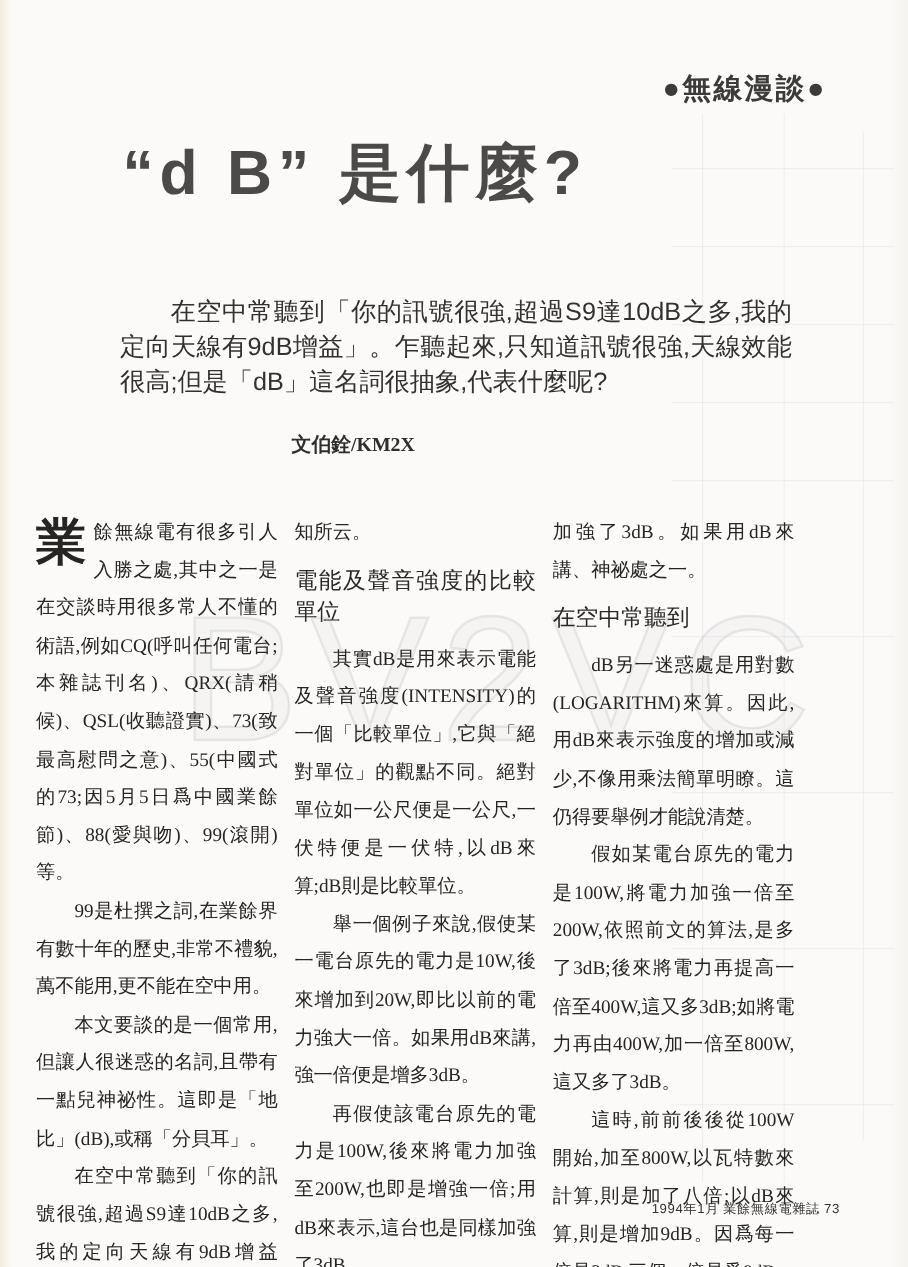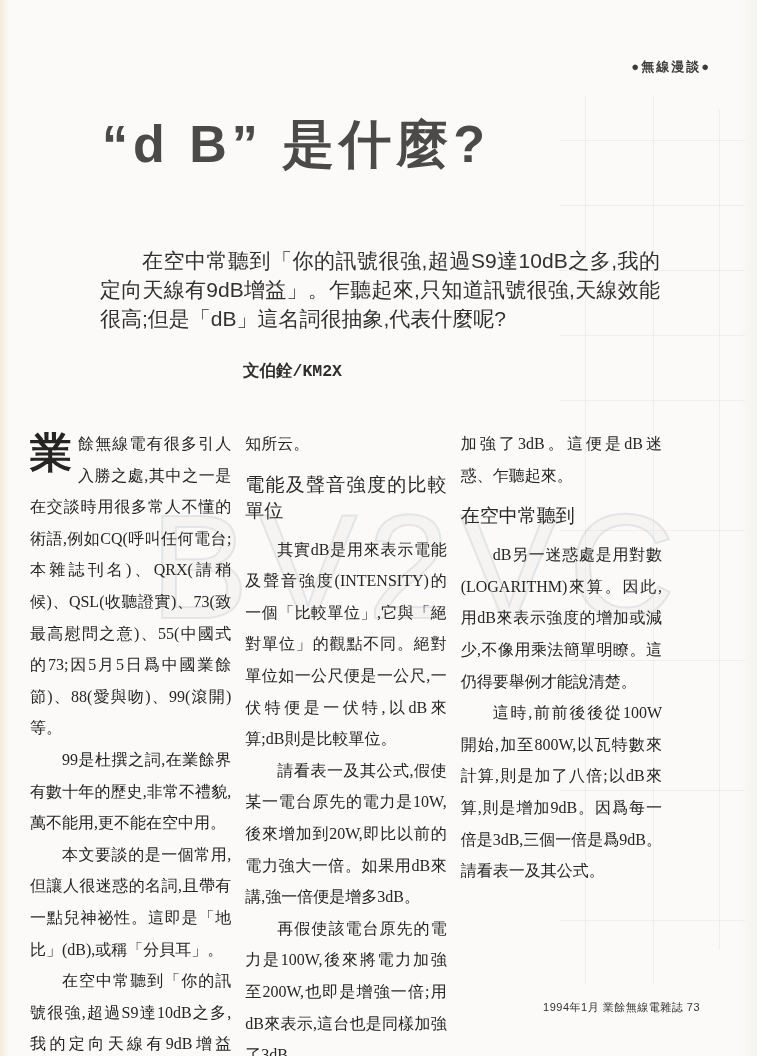--- a/index.html
+++ b/index.html
@@ -23,40 +23,40 @@
   .watermark{
     position:absolute; top:438px; left:150px;
     font-family:"Liberation Sans","DejaVu Sans",sans-serif;
     font-size:148px; font-weight:normal; letter-spacing:10px;
     color:rgba(195,200,210,0.10);
     -webkit-text-stroke:2px rgba(175,182,195,0.28);
     z-index:1; white-space:nowrap; user-select:none;margin-top:44px;
   }
   .content{ position:absolute; inset:0; z-index:2; }
   .section-label{
-    position:absolute; top:58px; right:46px;
+    position:absolute; top:58px; right:68px;
     font-family:"Liberation Sans","DejaVu Sans",sans-serif;
-    font-size:13px; font-weight:bold; letter-spacing:2px; color:#3d3b39;
+    font-size:24px; font-weight:bold; letter-spacing:2px; color:#3d3b39;
   }
   .title{
     position:absolute; top:110px; left:102px;
     font-family:"Liberation Sans","DejaVu Sans",sans-serif;
     font-size:52px; font-weight:bold; letter-spacing:5px; color:#4b4a48;
     white-space:nowrap;
     text-align:right;
   }
   .lead{
     position:absolute; top:246px; left:100px; width:560px;
     font-family:"Liberation Sans","DejaVu Sans",sans-serif;
     font-size:21px; line-height:29px; color:#323130;
     text-indent:2em; text-align:justify; font-weight:500;
   }
   .author{
     position:absolute; top:360px; left:243px;
-    font-family:Liberation Mono, monospace;
+    font-family:Liberation Serif, serif;
     font-size:16.5px; font-weight:bold; color:#2f2e2c;
   }
   .columns{
     position:absolute; top:428px; left:30px; width:632px;
     display:flex; gap:14px;
   }
   .col{ width:202px; font-size:16px; line-height:31.6px; text-align:justify; color:#262523; }
   .col p{ text-indent:2em; }
   .col p.cont, .col p.lede{ text-indent:0; }
   .col h3{
@@ -112,29 +112,30 @@
         <p class="lede"><span class="dropcap">業</span><span>餘無線電有很多引人入勝之處,其中之一是在交談時用很多常人不懂的術語,例如CQ(呼叫任何電台;本雜誌刊名)、QRX(請稍候)、QSL(收聽證實)、73(致最高慰問之意)、55(中國式的73;因5月5日爲中國業餘節)、88(愛與吻)、99(滾開)等。</span></p>
         <p>99是杜撰之詞,在業餘界有數十年的歷史,非常不禮貌,萬不能用,更不能在空中用。</p>
         <p>本文要談的是一個常用,但讓人很迷惑的名詞,且帶有一點兒神祕性。這即是「地比」(dB),或稱「分貝耳」。</p>
         <p>在空中常聽到「你的訊號很強,超過S9達10dB之多,我的定向天線有9dB增益(GAIN)」。乍聽起來,只知道訊號很強,天線效能很高;但是dB這名詞很抽象,有些不</p>
       </div>
 
       <div class="col">
         <p class="cont">知所云。</p>
         <h3>電能及聲音強度的比較單位</h3>
         <p>其實dB是用來表示電能及聲音強度(INTENSITY)的一個「比較單位」,它與「絕對單位」的觀點不同。絕對單位如一公尺便是一公尺,一伏特便是一伏特,以dB來算;dB則是比較單位。</p>
-        <p>請看表一及其公式,假使某一電台原先的電力是10W,後來增加到20W,即比以前的電力強大一倍。如果用dB來講,強一倍便是增多3dB。</p>
+        <p>舉一個例子來說,假使某一電台原先的電力是10W,後來增加到20W,即比以前的電力強大一倍。如果用dB來講,強一倍便是增多3dB。</p>
         <p>再假使該電台原先的電力是100W,後來將電力加強至200W,也即是增強一倍;用dB來表示,這台也是同樣加強了3dB。</p>
         <p>由此二例可看出,不論其原先的電力是10W或100W或1,000W,如果加強一倍,都是</p>
       </div>
 
       <div class="col">
-        <p class="cont">加強了3dB。這便是dB迷惑、乍聽起來。</p>
+        <p class="cont">加強了3dB。如果用dB來講、神祕處之一。</p>
         <h3>在空中常聽到</h3>
         <p>dB另一迷惑處是用對數(LOGARITHM)來算。因此,用dB來表示強度的增加或減少,不像用乘法簡單明瞭。這仍得要舉例才能說清楚。</p>
+        <p>假如某電台原先的電力是100W,將電力加強一倍至200W,依照前文的算法,是多了3dB;後來將電力再提高一倍至400W,這又多3dB;如將電力再由400W,加一倍至800W,這又多了3dB。</p>
         <p>這時,前前後後從100W開始,加至800W,以瓦特數來計算,則是加了八倍;以dB來算,則是增加9dB。因爲每一倍是3dB,三個一倍是爲9dB。請看表一及其公式。</p>
       </div>
 
     </div>
 
     <div class="footer">1994年1月 業餘無線電雜誌 73</div>
 
   </div>
 </div>
 

